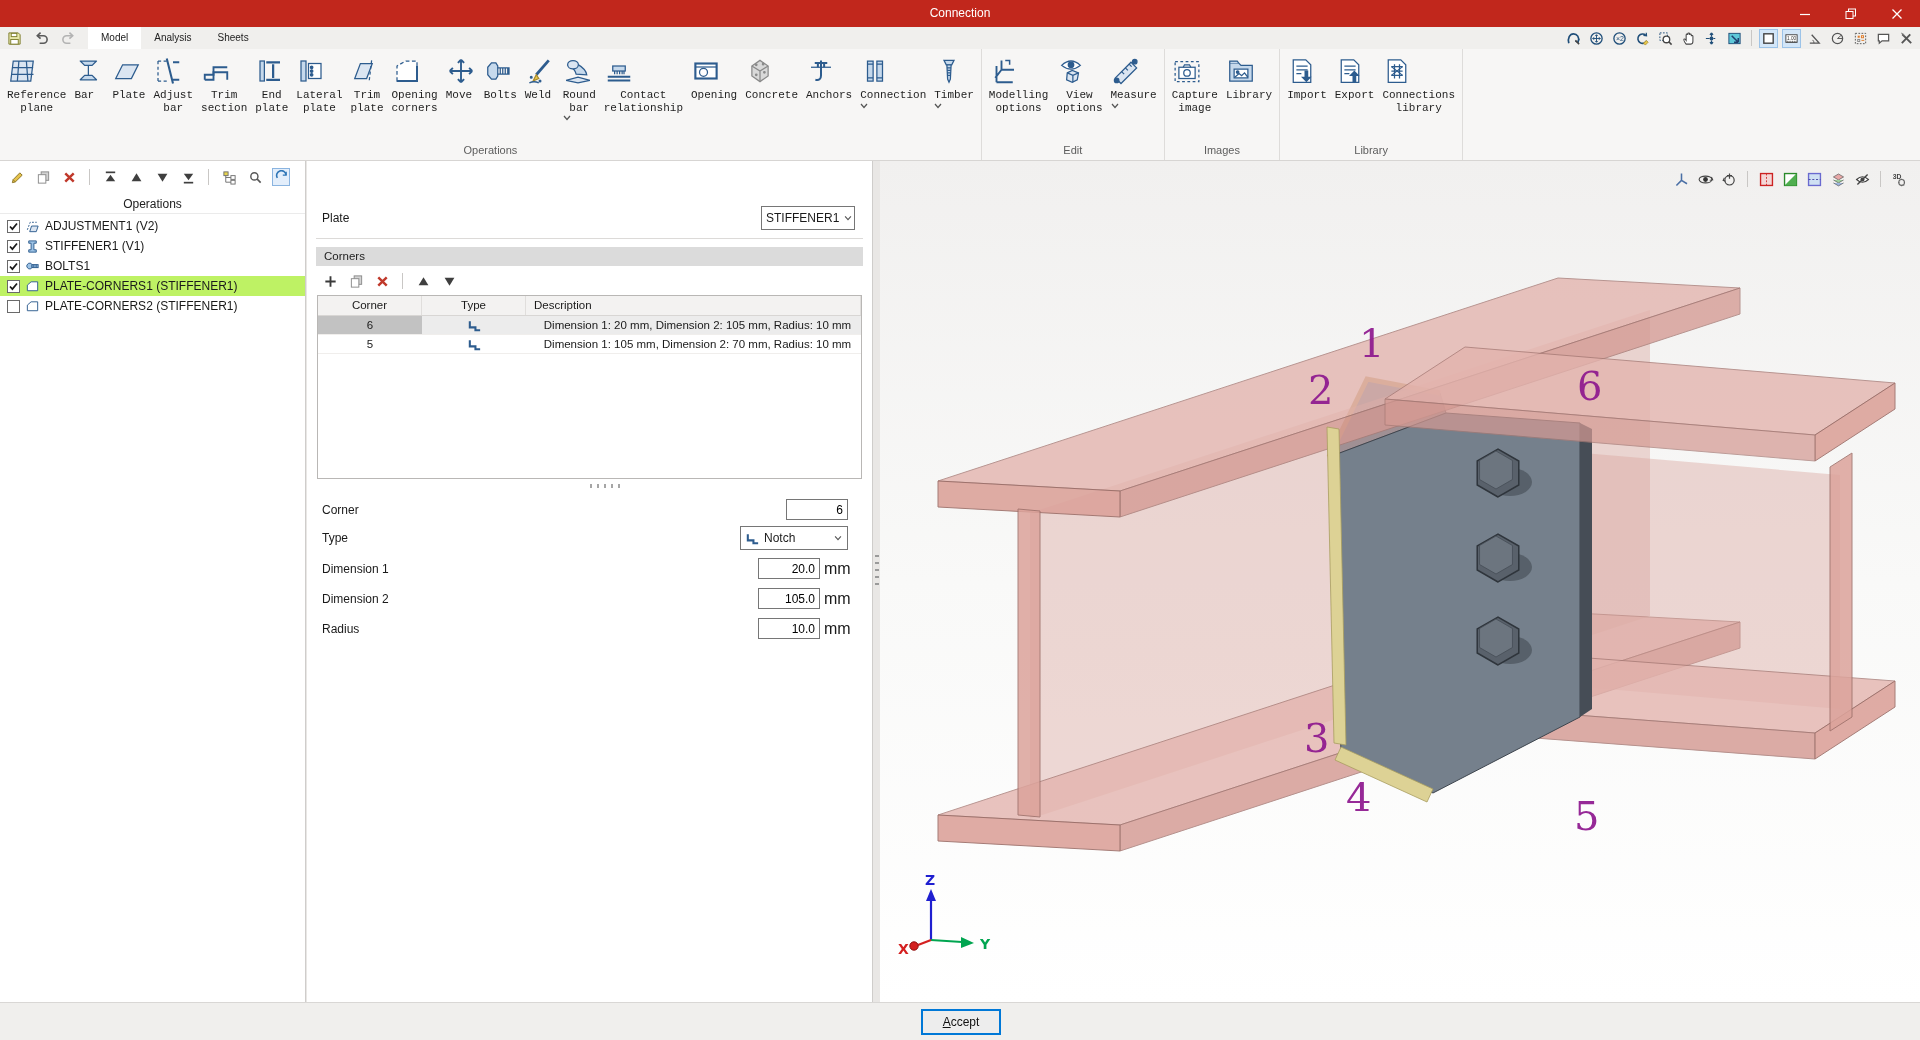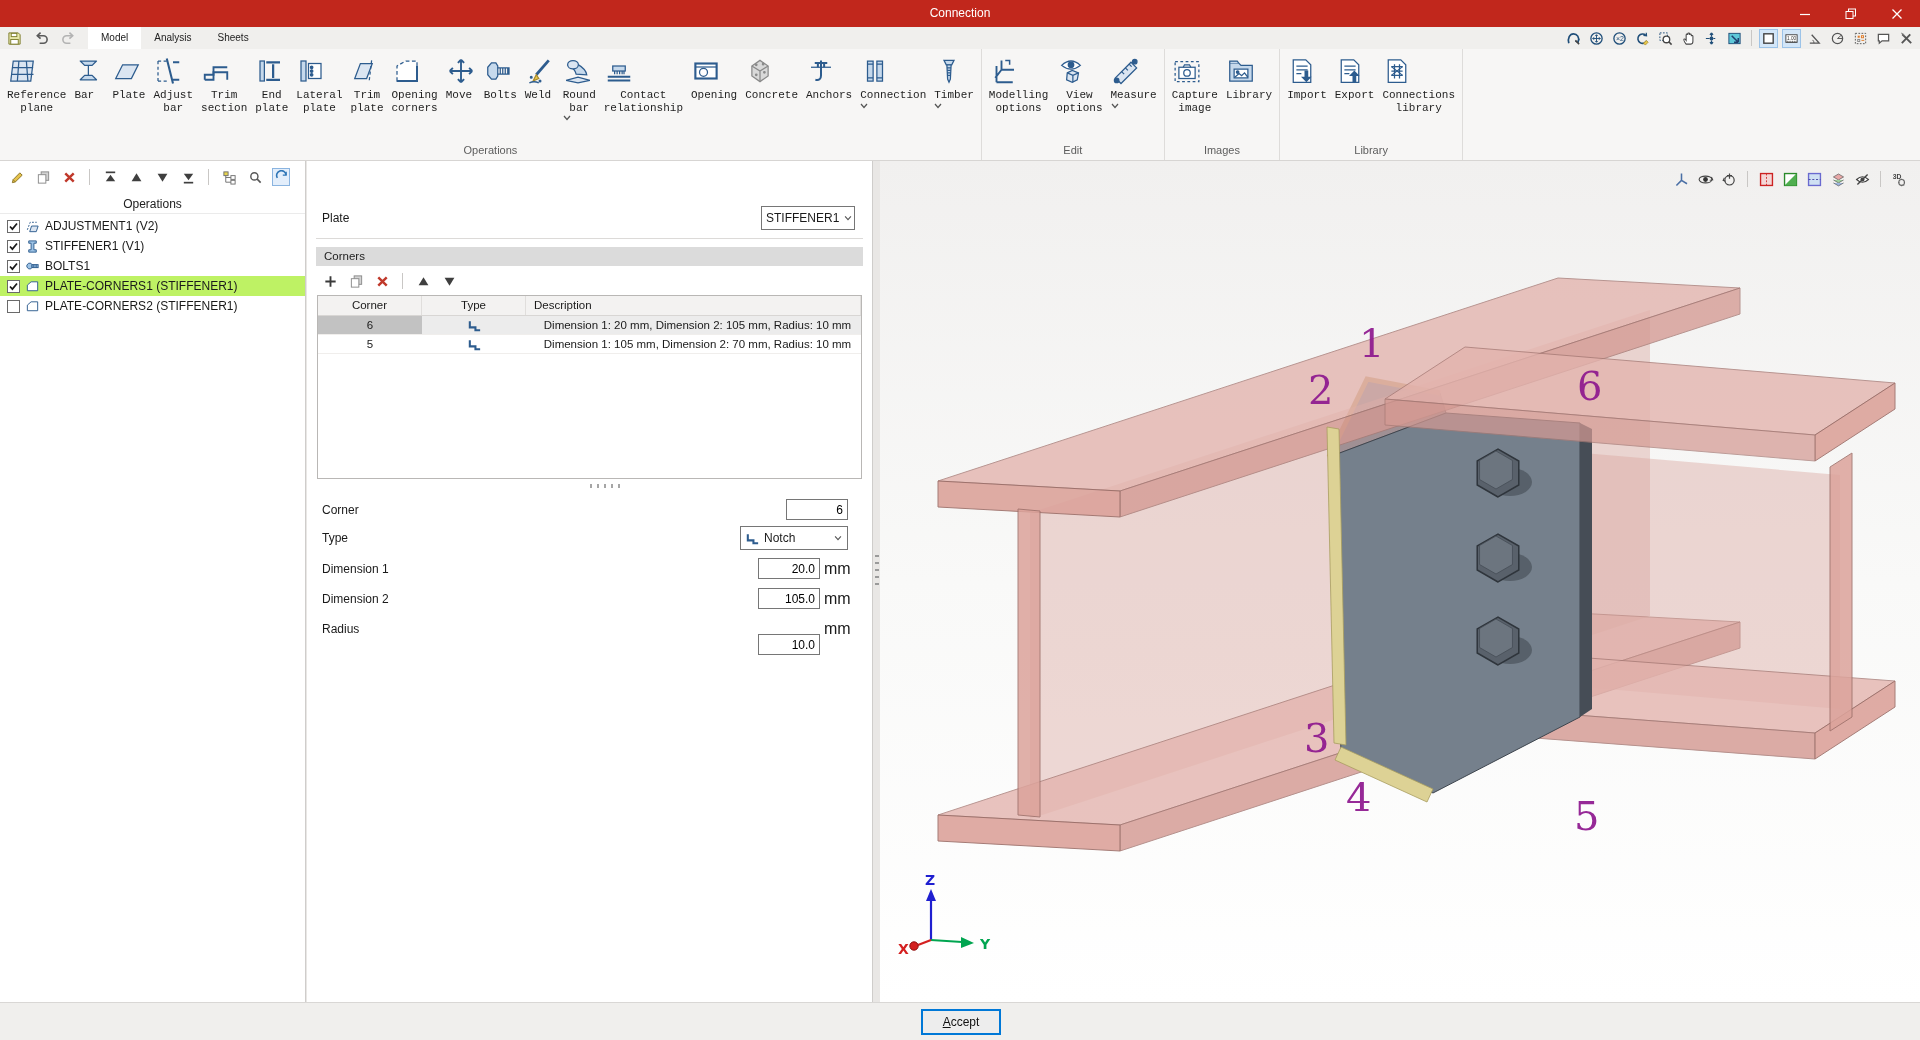--- a/index.html
+++ b/index.html
@@ -973,21 +973,21 @@
             </span>
             <span>Notch</span>
             <span class="chev">
               <svg viewBox="0 0 12 12">
                 <path d="M2.5 4l3.5 4 3.5-4" stroke="#555" fill="none" stroke-width="1.3"></path>
               </svg>
             </span>
           </div></div>
         <div class="field-row" style="top: 396px;"><span class="flabel">Dimension 1</span><input class="finput" style="right: 43px; width: 62px; padding-left: 14px;" value="20.0"><span class="funit">mm</span></div>
         <div class="field-row" style="top: 426px;"><span class="flabel">Dimension 2</span><input class="finput" style="right: 43px; width: 62px;" value="105.0"><span class="funit">mm</span></div>
-        <div class="field-row" style="top: 456px;"><span class="flabel">Radius</span><input class="finput" style="right: 43px; width: 62px; margin-top: 16px;" value="10.0"><span class="funit">mm</span></div>
+        <div class="field-row" style="top: 456px;"><span class="flabel">Radius</span><input class="finput" style="right: 43px; width: 62px;" value="10.0"><span class="funit">mm</span></div>
       </div>
   </section>
 
   <div class="splitgrip"></div>
 
   <section class="viewport">
     <svg class="scene" viewBox="0 0 1040 841">
 
       <polygon points="449,296 487,218 560,232 566,252" fill="#77828e" stroke="#454c55"></polygon>
       <path d="M449 296 487 218 560 232" stroke="#c2a068" stroke-width="5" fill="none"></path>

